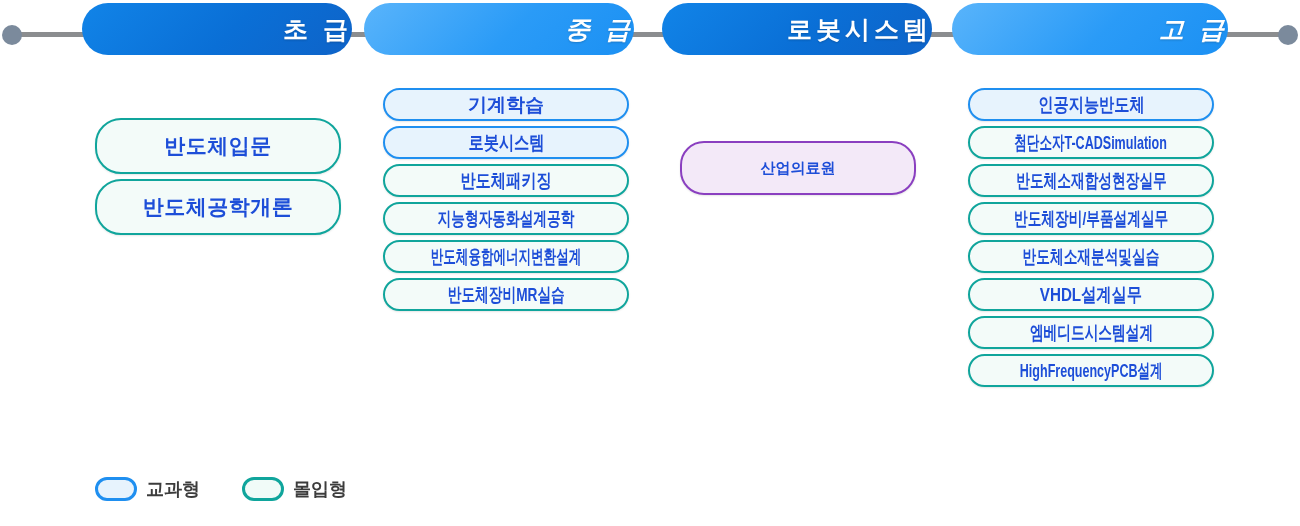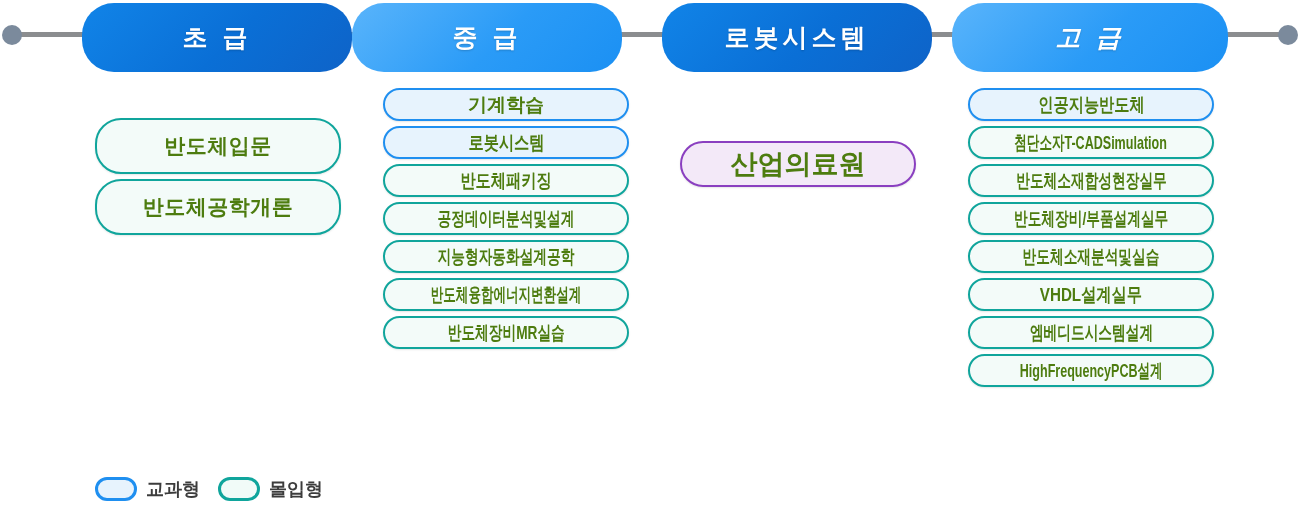--- a/index.html
+++ b/index.html
@@ -45,40 +45,40 @@
     height: 20px;
     border-radius: 50%;
     background: #7b8a9c;
   }
   .rail-dot.left  { left: 2px; }
   .rail-dot.right { left: 1278px; }
 
   .stage-pill {
     position: absolute;
     top: 3px;
-    height: 69px;
+    height: 52px;
     border-radius: 32px;
     display: flex;
     align-items: center;
-    justify-content: center;
+    justify-content: flex-end;
     color: #ffffff;
     font-size: 25px;
     font-weight: bold;
     letter-spacing: 4px;
     text-shadow: 0 1px 2px rgba(0,0,0,0.18);
   }
   .stage-pill.dark {
     background: linear-gradient(135deg, #1184e8 0%, #0a6fd6 55%, #0e63c8 100%);
   }
   .stage-pill.light {
     background: linear-gradient(135deg, #59b4fb 0%, #2a9bf7 55%, #1b90f3 100%);
   }
 
   .stage-1 { left: 82px;  width: 270px; }
-  .stage-2 { left: 352px; width: 270px; }
+  .stage-2 { left: 364px; width: 270px; font-style: italic; }
   .stage-3 { left: 662px; width: 270px; }
   .stage-4 { left: 952px; width: 276px; font-style: italic; }
 
   
   .columns {
     position: absolute;
     left: 0;
     top: 72px;
     width: 1300px;
     height: 400px;
@@ -96,21 +96,21 @@
   .col-3 { left: 680px; width: 236px; padding-top: 69px; }
   .col-4 { left: 968px; width: 246px; padding-top: 16px; }
 
   .card {
     position: relative;
     border-radius: 22px;
     display: flex;
     align-items: center;
     justify-content: center;
     text-align: center;
-    color: #4d7c0f;
+    color: #1d4ed8;
     font-weight: bold;
     white-space: nowrap;
     overflow: hidden;
   }
 
   
   .card.kind-blue {
     border: 2px solid #1f8ff0;
     background: #e7f3fd;
     box-shadow: 0 1px 2px rgba(0,0,0,0.10);
@@ -131,43 +131,43 @@
     height: 56px;
     border-radius: 26px;
     font-size: 21px;
     letter-spacing: 0.5px;
   }
   .card.size-std {
     height: 33px;
     font-size: 19px;
   }
   .card.size-big {
-    height: 46px;
+    height: 54px;
     border-radius: 24px;
-    font-size: 27px;
+    font-size: 15px;
   }
 
   .card-label {
     display: inline-block;
     transform-origin: center;
     padding: 0 8px;
   }
   
   .squeeze-1 .card-label { transform: scaleX(0.80); }
   .squeeze-2 .card-label { transform: scaleX(0.72); }
   .squeeze-3 .card-label { transform: scaleX(0.66); }
 
   
   .legend {
     position: absolute;
     left: 95px;
     top: 477px;
     display: flex;
     align-items: center;
-    gap: 18px;
+    gap: 42px;
   }
   .legend-item {
     display: flex;
     align-items: center;
     gap: 9px;
   }
   .legend-swatch {
     width: 42px;
     height: 24px;
     border-radius: 12px;
@@ -217,23 +217,20 @@
         <div class="card kind-blue size-std">
           <span class="card-label">기계학습</span>
         </div>
         <div class="card kind-blue size-std squeeze-1">
           <span class="card-label">로봇시스템</span>
         </div>
         <div class="card kind-teal size-std squeeze-1">
           <span class="card-label">반도체패키징</span>
         </div>
         <div class="card kind-teal size-std squeeze-2">
-          <span class="card-label">공정데이터분석및설계</span>
-        </div>
-        <div class="card kind-teal size-std squeeze-2">
           <span class="card-label">지능형자동화설계공학</span>
         </div>
         <div class="card kind-teal size-std squeeze-3">
           <span class="card-label">반도체융합에너지변환설계</span>
         </div>
         <div class="card kind-teal size-std squeeze-2">
           <span class="card-label">반도체장비MR실습</span>
         </div>
       </div>
     <div class="column col-3">

